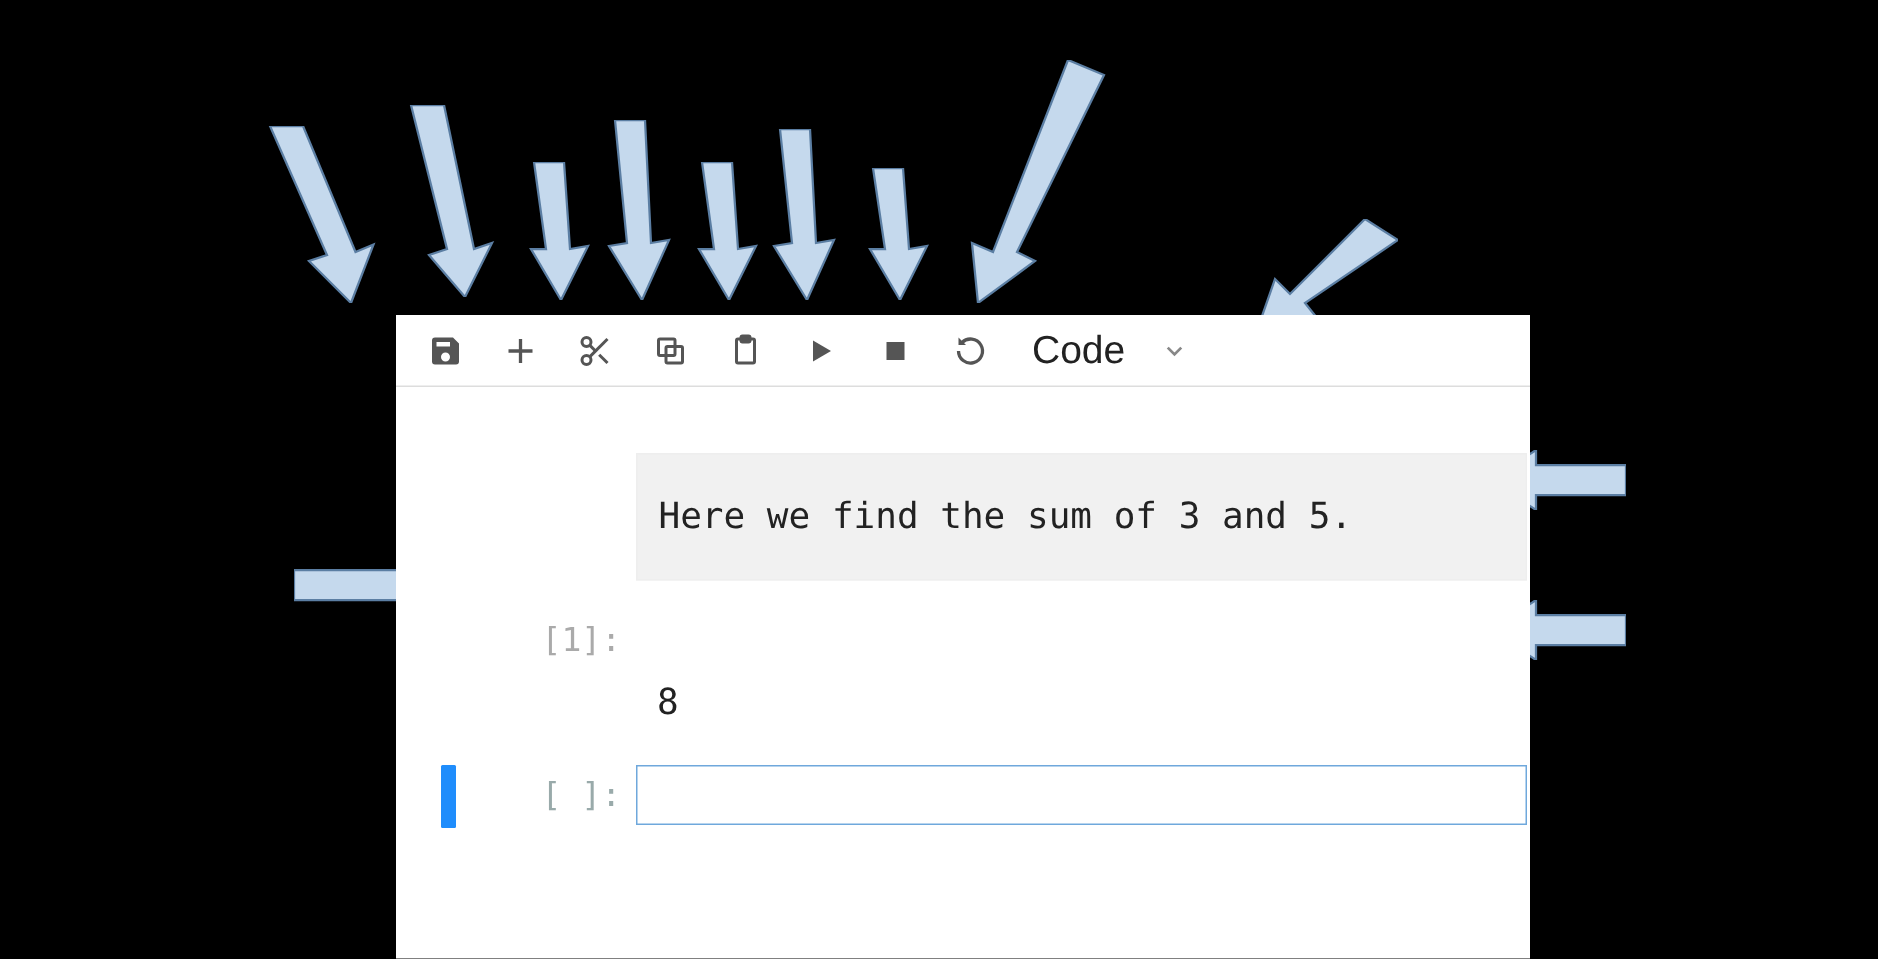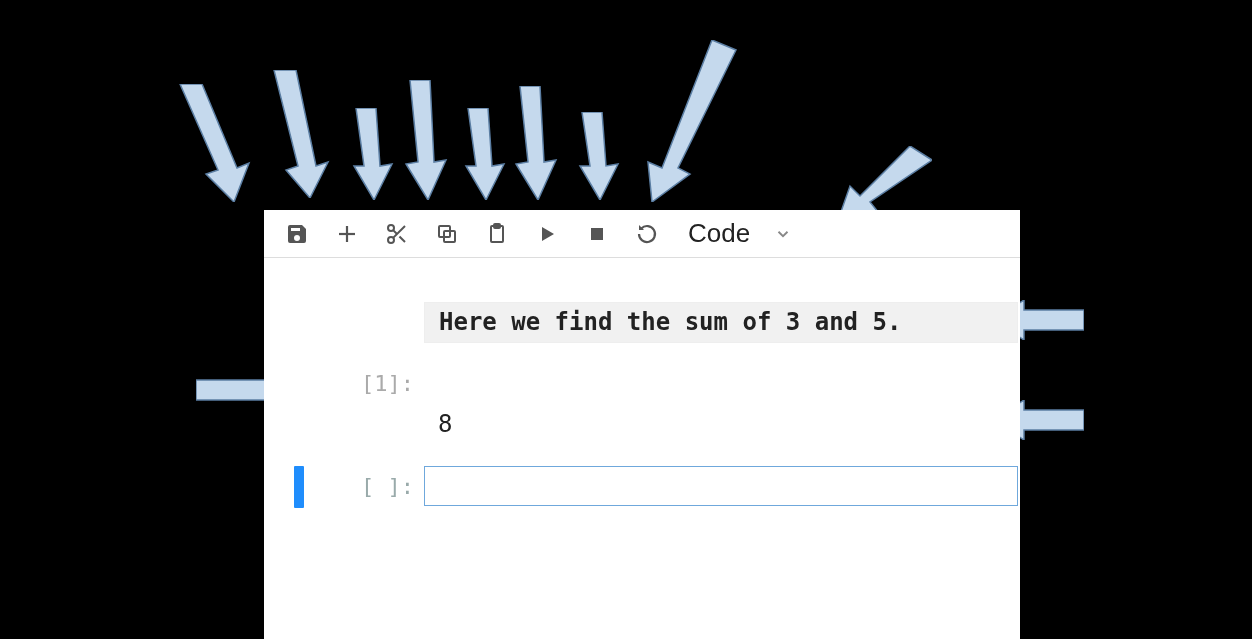--- a/index.html
+++ b/index.html
@@ -66,27 +66,26 @@
     padding-right: 10px;
     font-family: "SFMono-Regular", Consolas, "DejaVu Sans Mono", monospace;
     font-size: 22px;
     color: #aaa;
     padding-top: 6px;
   }
   .cell-box {
     flex: 1;
     background: #f7f7f7;
     border: 1px solid #eee;
-    padding: 2px 14px;
+    padding: 24px 14px;
     font-family: "SFMono-Regular", Consolas, "DejaVu Sans Mono", monospace;
     font-size: 24px;
     line-height: 1.45;
     color: #222;
     margin-right: 2px;
-    font-weight: bold;
   }
   .md-cell {
     background: #f1f1f1;
   }
   .output-box {
     flex: 1;
     padding: 6px 14px;
     font-family: "SFMono-Regular", Consolas, "DejaVu Sans Mono", monospace;
     font-size: 24px;
     color: #222;

